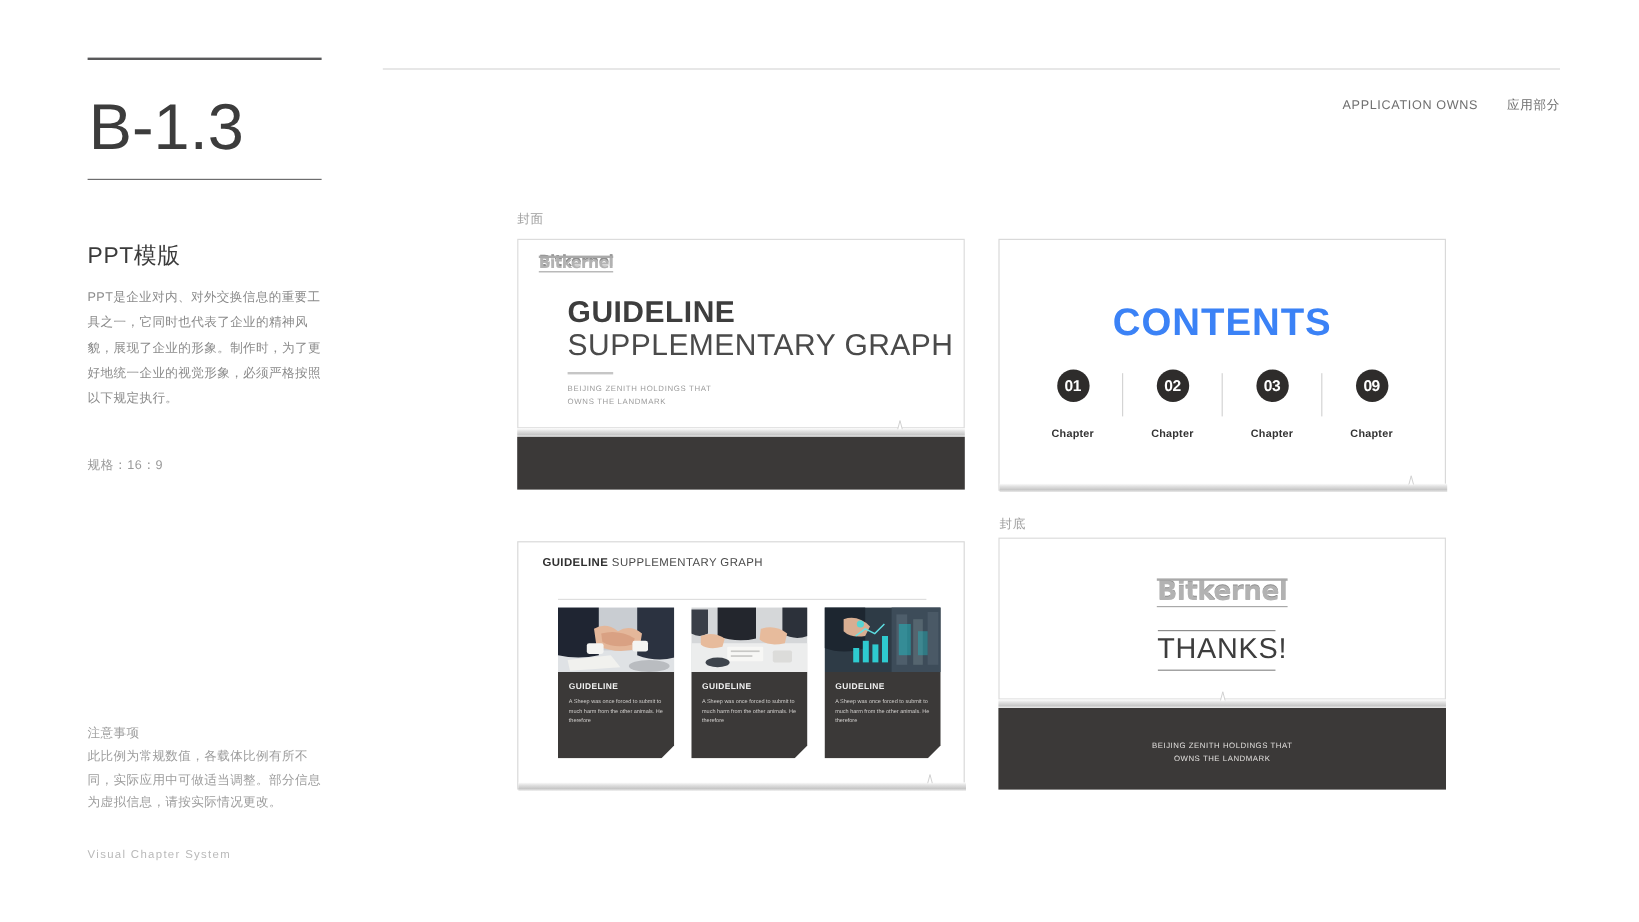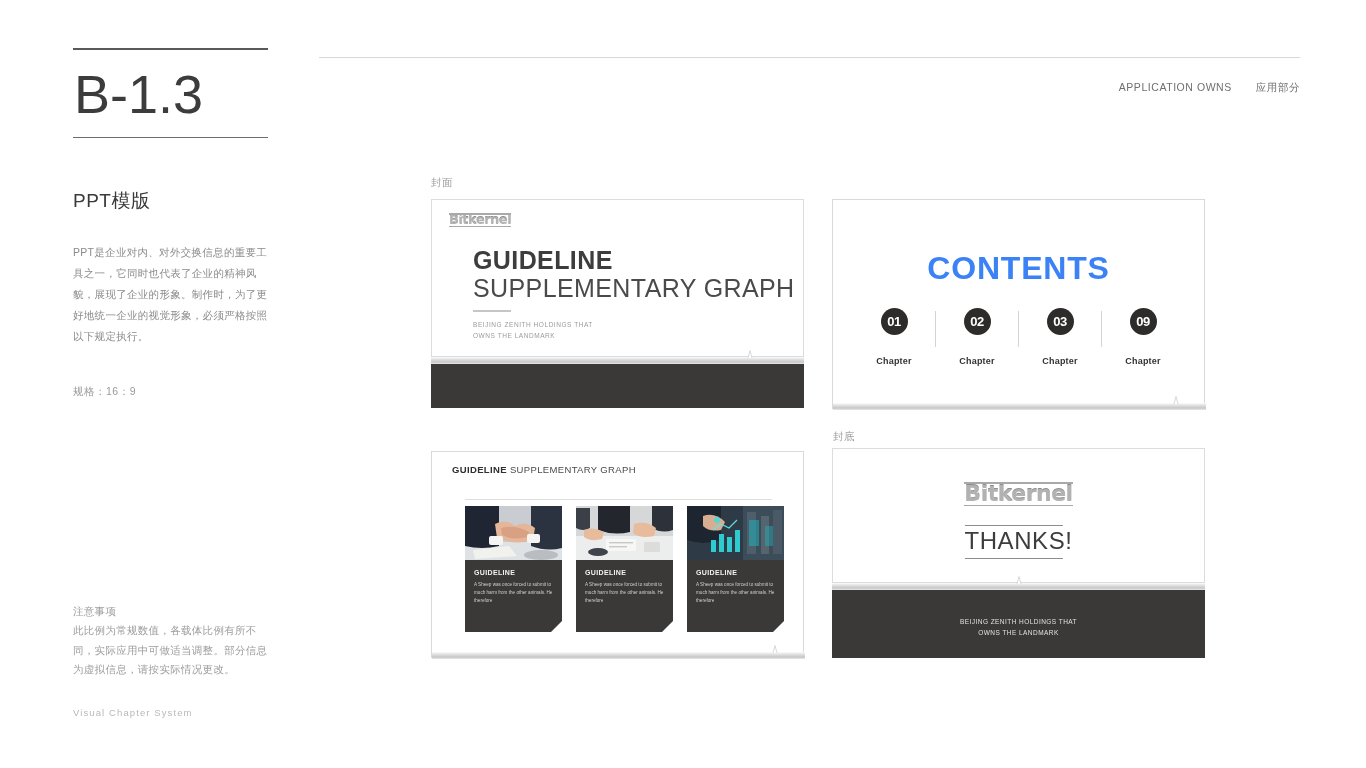--- a/index.html
+++ b/index.html
@@ -15,31 +15,31 @@
   
   .left-col {
     position: absolute; left: 73px; top: 48px; width: 205px;
   }
   .rule-top {
     width: 195px; height: 2px; background: #59595a;
   }
   .code-title {
     font-size: 54px; font-weight: 400; color: #3c3c3c;
     letter-spacing: 0px; line-height: 1.05;
-    margin-top: 16px; margin-bottom: 10px; padding-left: 1px;
+    margin-top: 28px; margin-bottom: 10px; padding-left: 1px;
   }
   .rule-bottom {
     width: 195px; height: 1.5px; background: #6d6d6e; margin-top: 14px;
   }
   .sec-title {
     font-size: 19px; color: #3a3a3a; font-weight: 400;
     margin-top: 50px; letter-spacing: 0.5px;
   }
   .sec-body {
-    margin-top: 28px;
+    margin-top: 12px;
     font-size: 10.5px; color: #8b8b8b; line-height: 2.0;
     letter-spacing: 0.3px; width: 198px;
   }
   .spec-line {
     margin-top: 38px; font-size: 10.5px; color: #9a9a9a; letter-spacing: 0.5px;
   }
   .notes {
     position: absolute; left: 73px; top: 602px; width: 200px;
   }
   .notes-title { font-size: 10.5px; color: #9d9d9d; line-height: 1.85; letter-spacing: .3px; }

